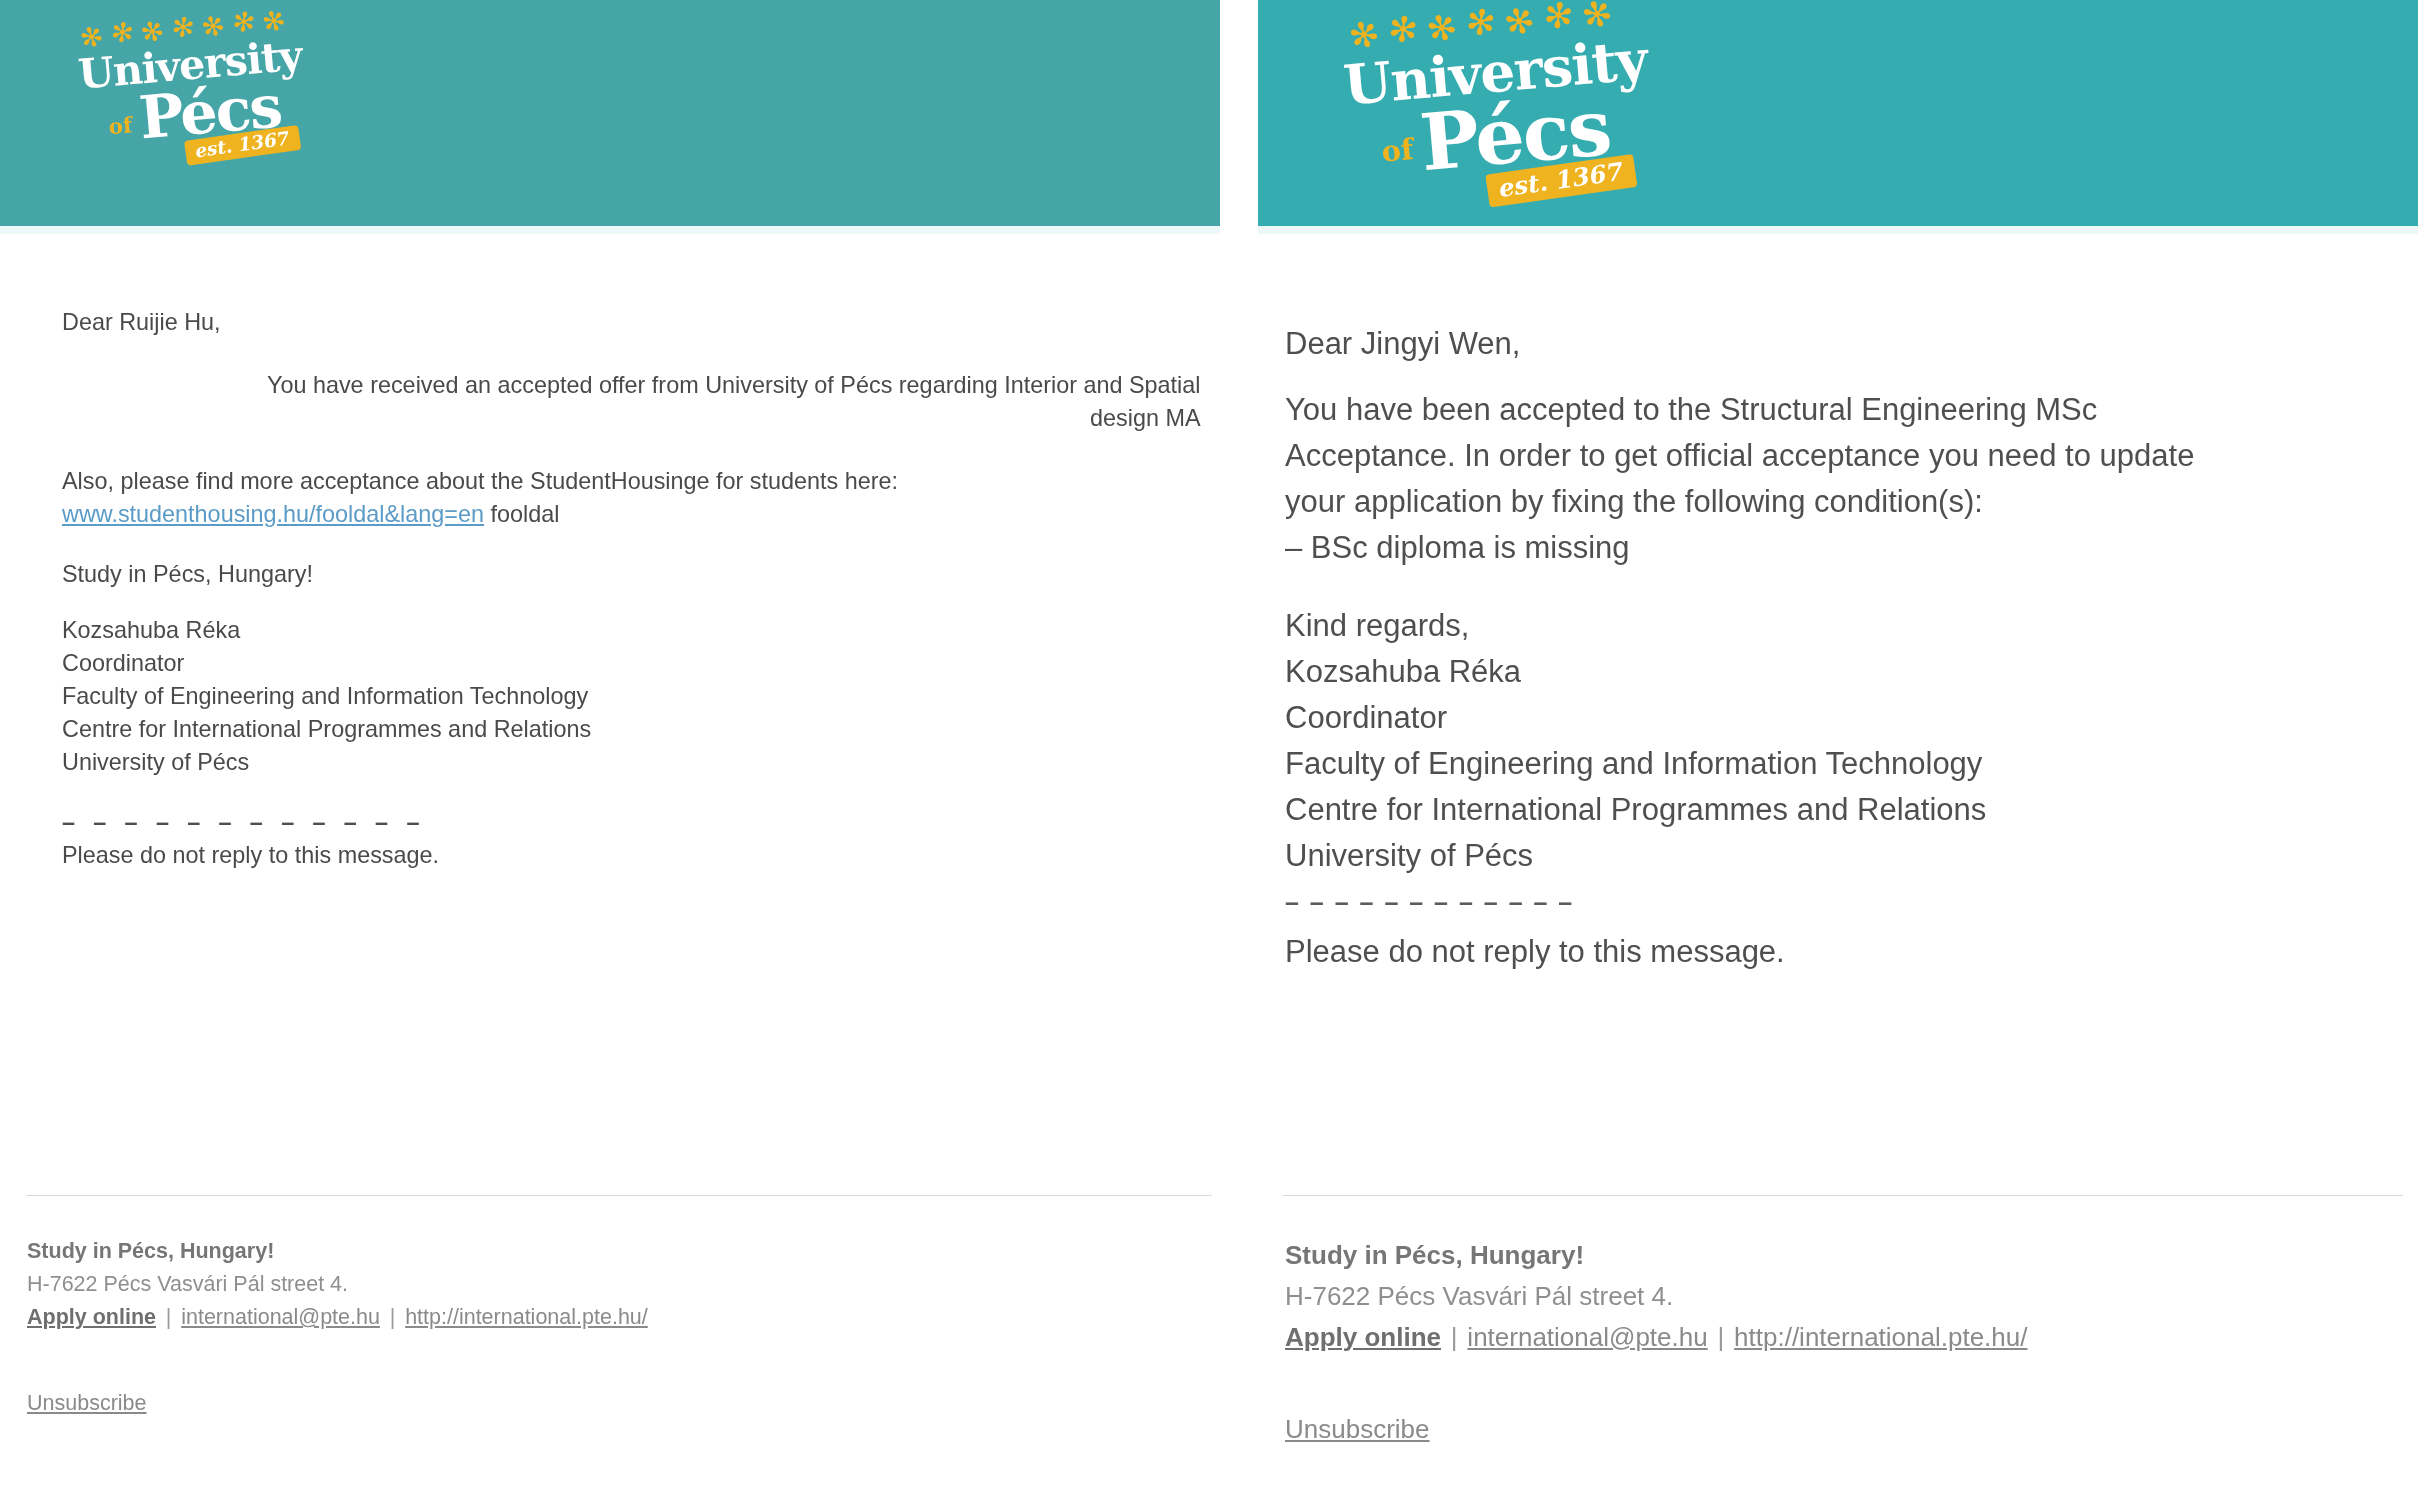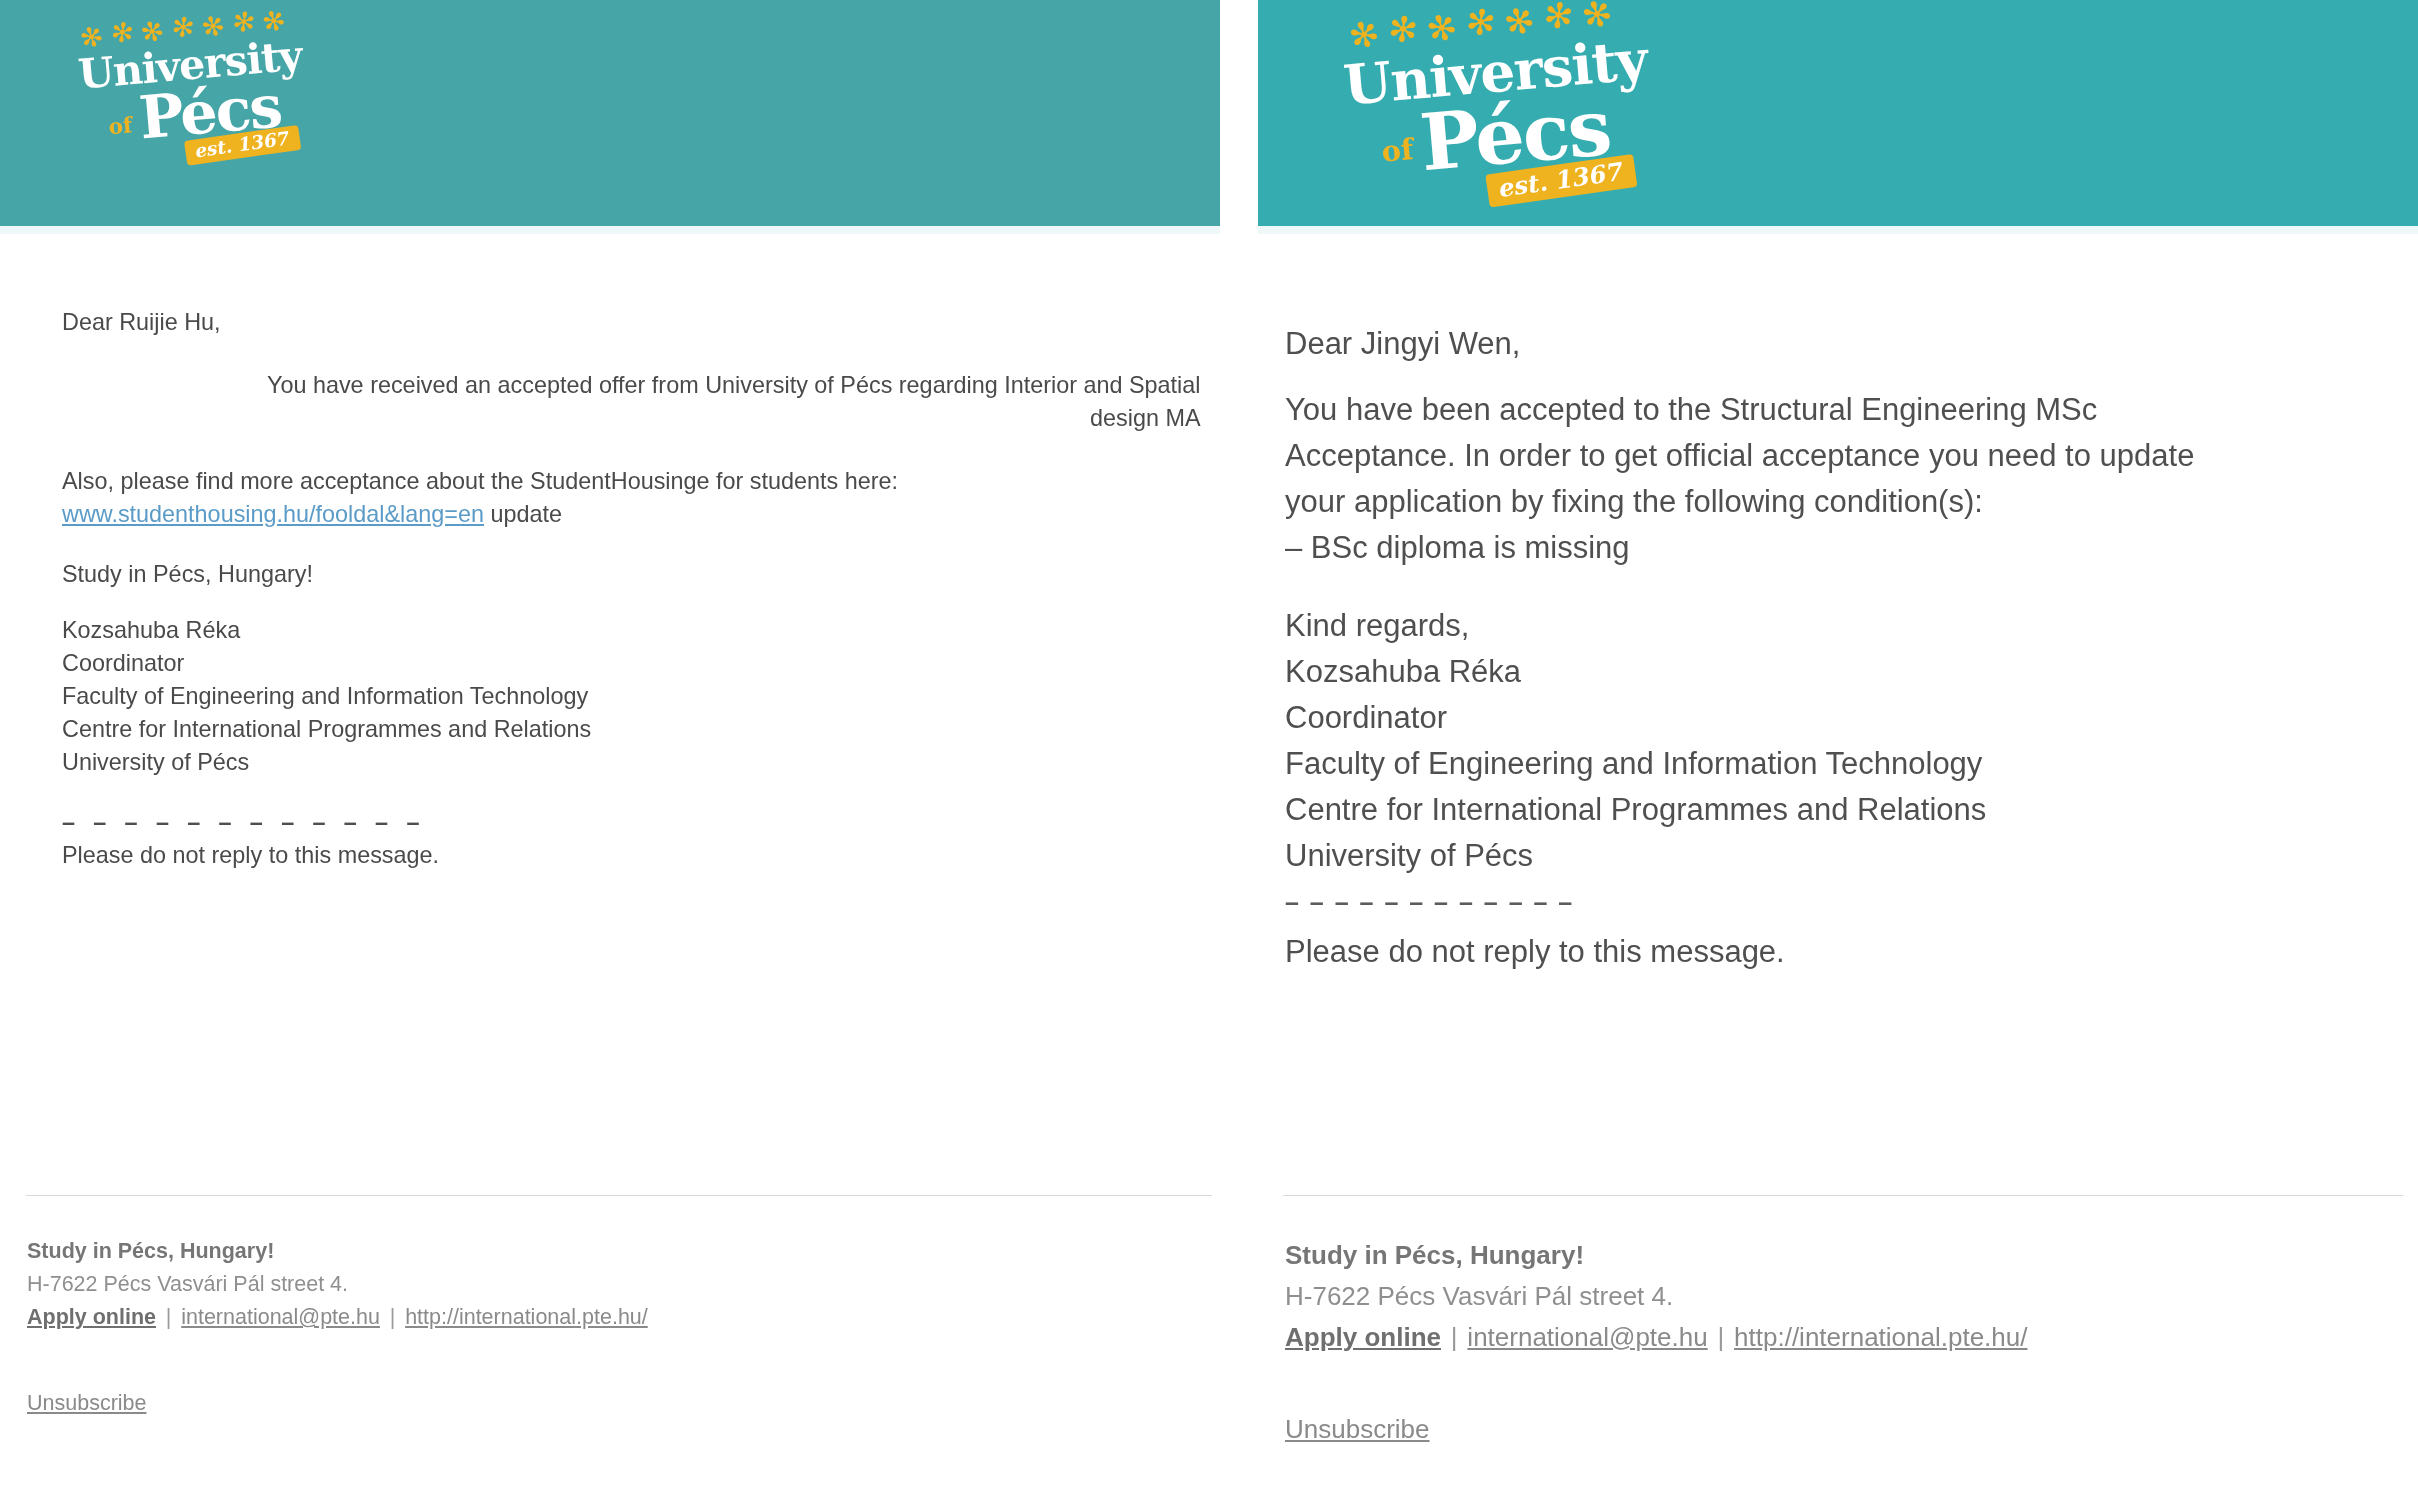--- a/index.html
+++ b/index.html
@@ -108,21 +108,21 @@
           <span class="est-badge">est. 1367</span>
         </div>
       </div>
     </div>
     <div class="masthead-strip"></div>
 
     <div class="mailbody">
       <p class="p-greeting">Dear Ruijie Hu,</p>
       <p class="p-std">You have received an accepted offer from University of Pécs regarding Interior and Spatial
 design MA</p>
-      <p class="p-housing"><span>Also, please find more acceptance about the StudentHousinge for students here:</span><br><a class="body-link">www.studenthousing.hu/fooldal&amp;lang=en</a><span> update</span></p>
+      <p class="p-housing"><span>Also, please find more acceptance about the StudentHousinge for students here:</span><br><a class="body-link">www.studenthousing.hu/fooldal&amp;lang=en</a><span> fooldal</span></p>
       <p class="p-study">Study in Pécs, Hungary!</p>
       <p class="signature">Kozsahuba Réka
 Coordinator
 Faculty of Engineering and Information Technology
 Centre for International Programmes and Relations
 University of Pécs</p>
       <div class="dashes">– – – – – – – – – – – –</div>
       <p class="p-noreply">Please do not reply to this message.</p>
     </div>
 

